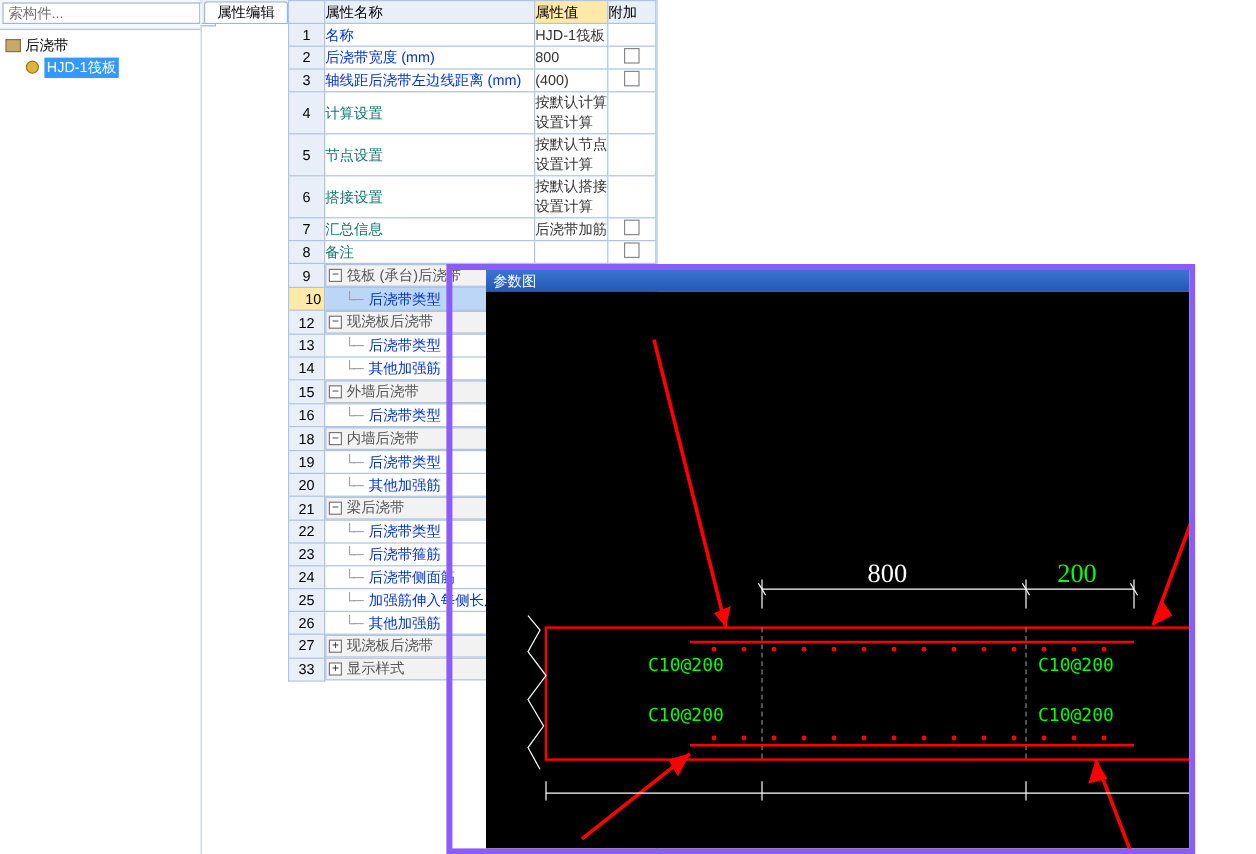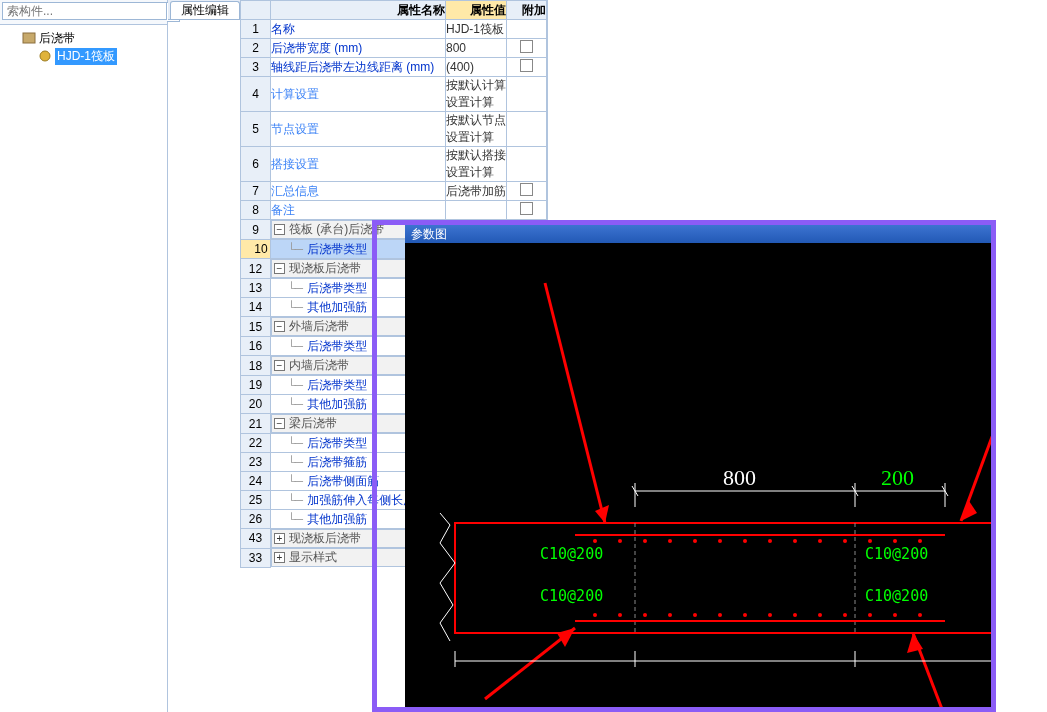--- a/index.html
+++ b/index.html
@@ -44,21 +44,21 @@
     border-left: none;
     background: #fff;
     cursor: pointer;
     display: flex;
     align-items: center;
     justify-content: center;
   }
   .search-btn svg { width: 12px; height: 12px; stroke: #2b74c7; fill: none; }
   .tree {
     flex: 1;
-    padding: 4px 20px;
+    padding: 4px 2px;
     background: #fff;
     overflow: auto;
   }
   .tree-item {
     display: flex;
     align-items: center;
     height: 18px;
     padding: 0 2px;
     cursor: pointer;
     white-space: nowrap;
@@ -103,31 +103,31 @@
     table-layout: fixed;
   }
   table.props th, table.props td {
     border: 1px solid #b0c4de;
     padding: 0;
     height: 19px;
     font-size: 12px;
   }
   table.props th {
     background: #e8eff8;
-    font-weight: bold;
-    text-align: right;
+    font-weight: normal;
+    text-align: left;
     margin-left: 48px;
   }
   table.props td.rownum {
     width: 30px;
     text-align: center;
     background: #e8eff8;
   }
   td.name-cell { padding-left: 6px; color: #0033cc; }
-  td.name-cell.plain { color: #3b82f6; margin-left: 48px; }
+  td.name-cell.plain { color: #0f766e; margin-left: 48px; }
   td.val-cell { padding-left: 4px; color: #333; }
   td.ext-cell { width: 40px; text-align: center; }
   .chk {
     width: 13px; height: 13px;
     display: inline-block;
     border: 1px solid #888;
     background: #fff;
   }
   tr.selected-row td { background: #bcd6f7; padding-left: 11px; }
   tr.selected-row td.rownum { background: #ffe9a8; }
@@ -398,21 +398,21 @@
       </td>
     </tr>
           <tr class="">
       <td class="rownum">26</td>
       <td class="name-cell" colspan="3" style="padding-left:16px">
         <span class="tree-line">└─</span>
         <span class="child-name">其他加强筋</span>
       </td>
     </tr>
           <tr>
-      <td class="rownum">43</td>
+      <td class="rownum">27</td>
       <td class="group-cell" colspan="3">
         <span class="exp-box">+</span>
         <span>现浇板后浇带</span>
       </td>
     </tr>
           <tr>
       <td class="rownum">33</td>
       <td class="group-cell" colspan="3">
         <span class="exp-box">+</span>
         <span>显示样式</span>

